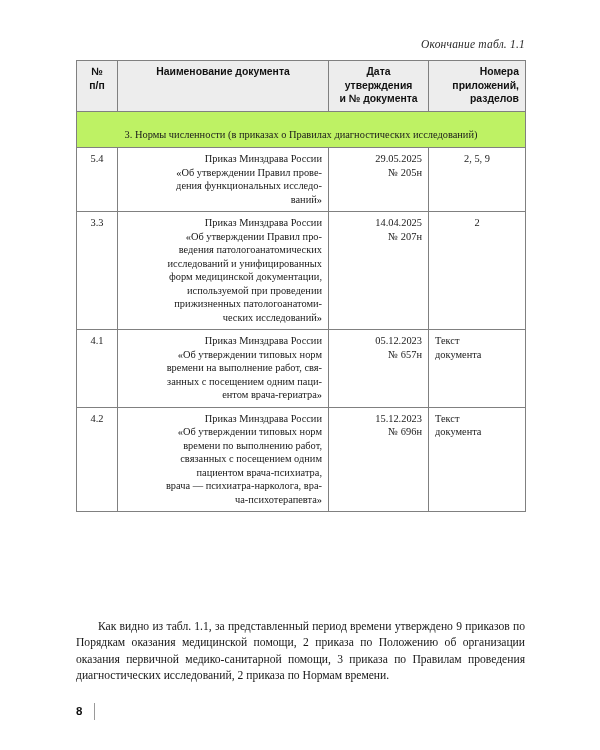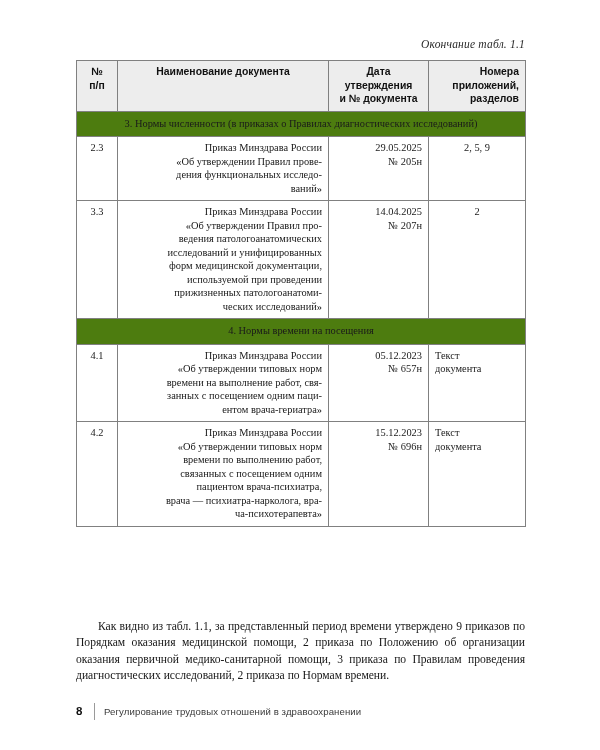--- a/index.html
+++ b/index.html
@@ -70,24 +70,24 @@
     font-weight: bold;
     font-size: 9.6px;
     line-height: 1.32;
     text-align: center;
     vertical-align: middle;
     padding: 7px 4px 8px 4px;
     color: #111;
   }
 
   tr.section-row td {
-    background: #4d7c0f;
+    background: #bef264;
     text-align: center;
     font-size: 10.4px;
-    padding: 5px 6px 6px 6px;
+    padding: 16px 6px 6px 6px;
     line-height: 1.3;
   }
 
   td.cell-num {
     text-align: center;
     white-space: nowrap;
   }
   td.cell-name {
     text-align: right;
     hyphens: manual;
@@ -177,21 +177,21 @@
 разделов</th>
         </tr>
       </thead>
       <tbody>
 
         <tr class="section-row">
           <td colspan="4">3. Нормы численности (в приказах о Правилах диагностических исследований)</td>
         </tr>
 
         <tr>
-          <td class="cell-num">2.3</td>
+          <td class="cell-num">5.4</td>
           <td class="cell-name nm">Приказ Минздрава России
 «Об утверждении Правил прове-
 дения функциональных исследо-
 ваний»</td>
           <td class="cell-date">29.05.2025
 № 205н</td>
           <td class="cell-app-center">2, 5, 9</td>
         </tr>
 
 
@@ -203,23 +203,20 @@
 исследований и унифицированных
 форм медицинской документации,
 используемой при проведении
 прижизненных патологоанатоми-
 ческих исследований»</td>
           <td class="cell-date">14.04.2025
 № 207н</td>
           <td class="cell-app-center">2</td>
         </tr>
 
-        <tr class="section-row">
-          <td colspan="4">4. Нормы времени на посещения</td>
-        </tr>
 
         <tr>
           <td class="cell-num">4.1</td>
           <td class="cell-name nm">Приказ Минздрава России
 «Об утверждении типовых норм
 времени на выполнение работ, свя-
 занных с посещением одним паци-
 ентом врача-гериатра»</td>
           <td class="cell-date">05.12.2023
 № 657н</td>
@@ -244,16 +241,15 @@
 
       </tbody>
     </table>
   </div>
 
   <p class="body-par" id="body-paragraph" style="top: 607px;">Как видно из табл. 1.1, за представленный период времени утверждено 9 приказов по Порядкам оказания медицинской помощи, 2 приказа по Положению об организации оказания первичной медико-санитарной помощи, 3 приказа по Правилам проведения диагностических исследований, 2 приказа по Нормам времени.</p>
 
   <div class="footer">
     <span class="footer-num">8</span>
     <span class="footer-rule"></span>
-    <span class="footer-title">Регулирование трудовых отношений в здравоохранении</span>
   </div>
 
 </div>
 
 </body></html>

